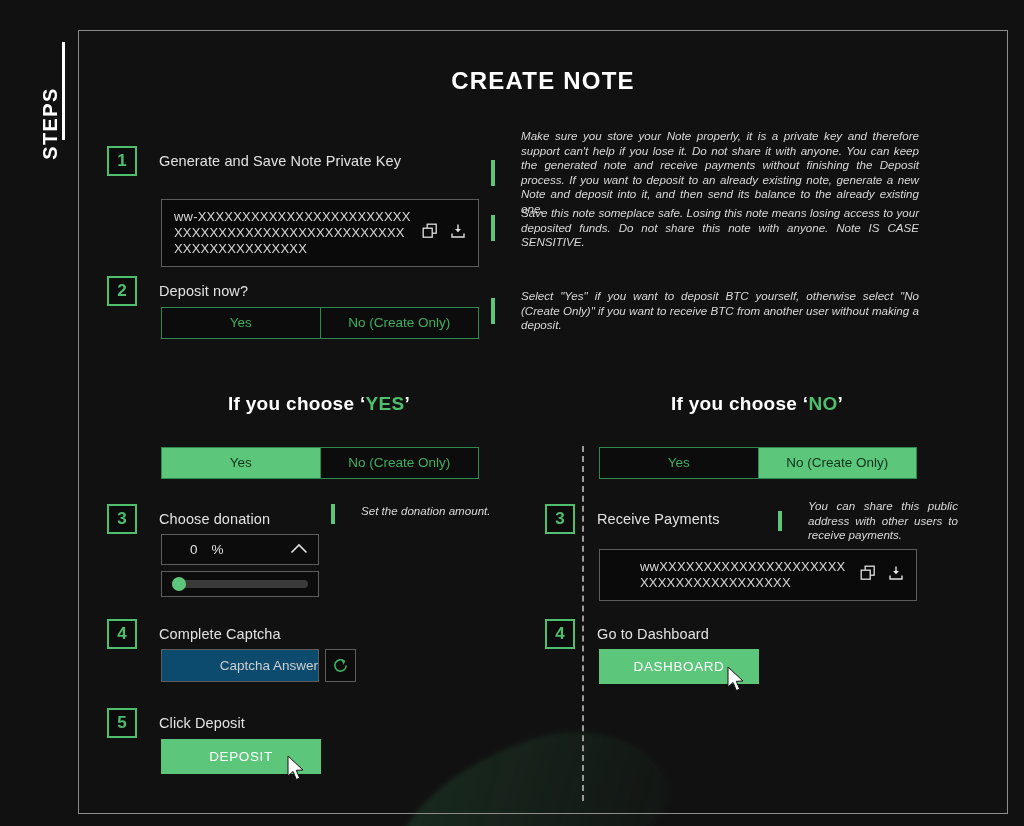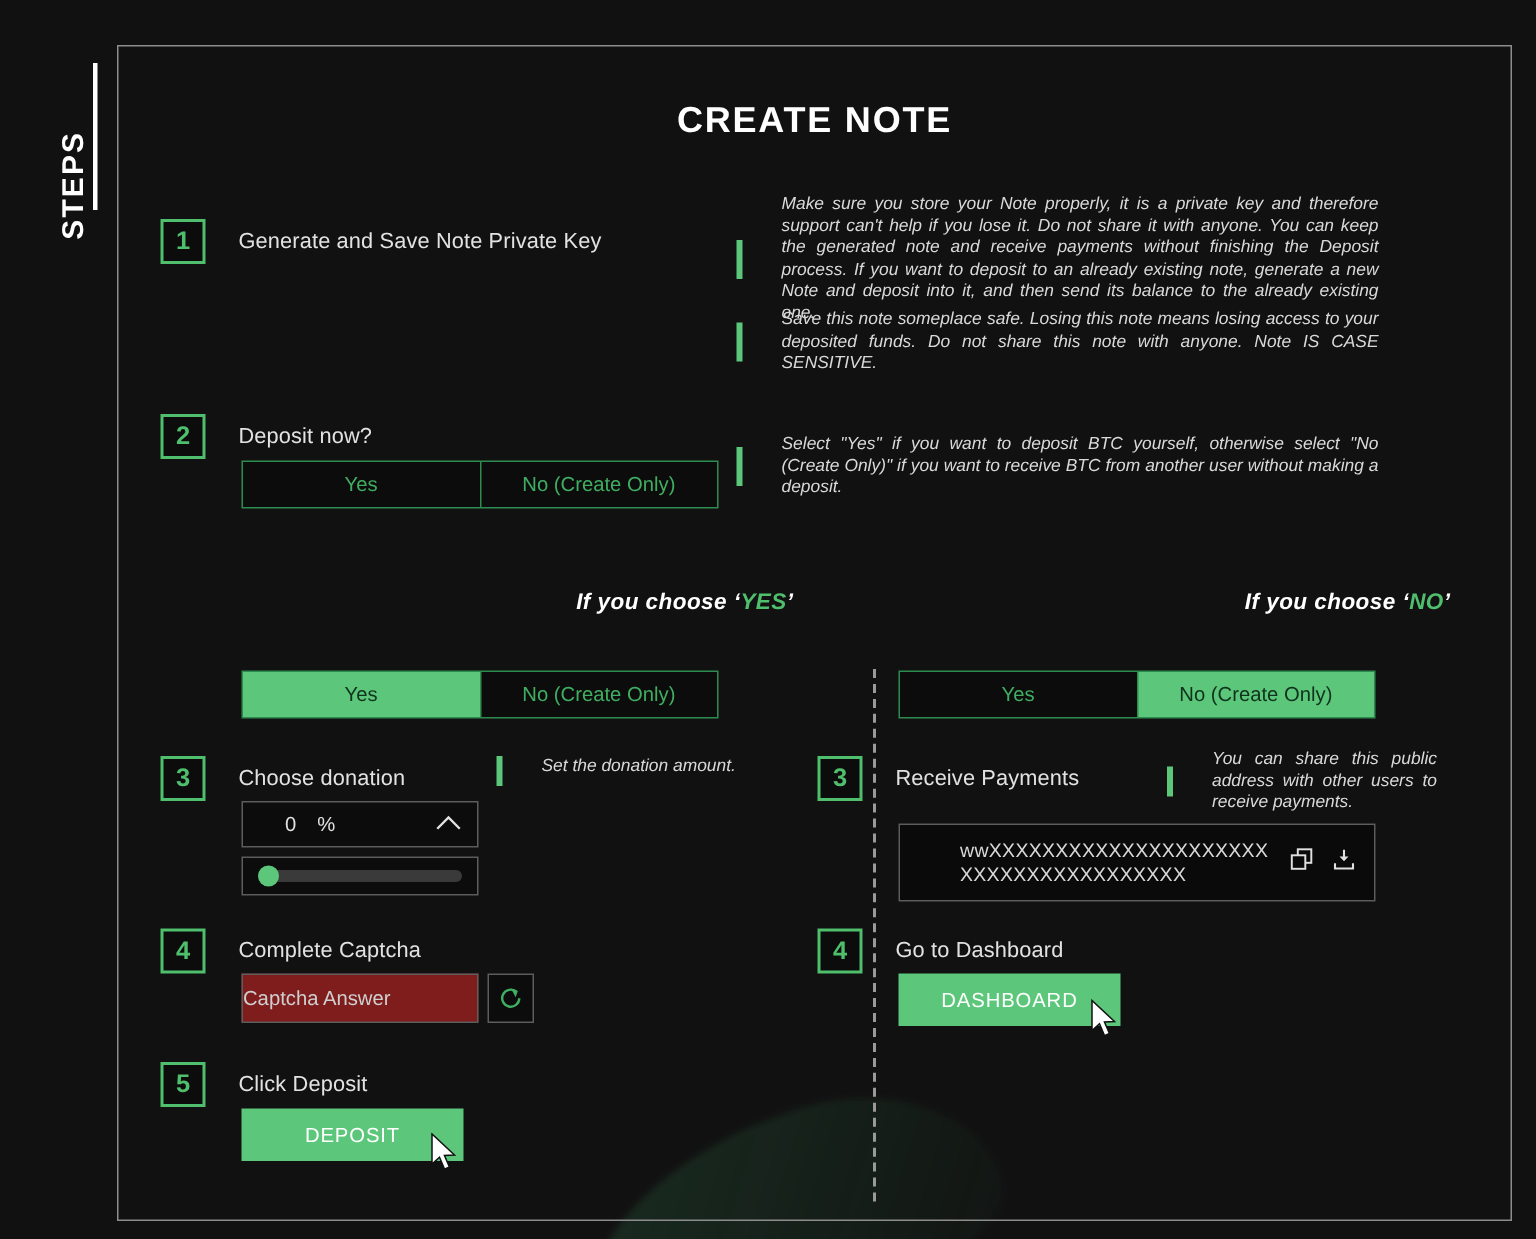--- a/index.html
+++ b/index.html
@@ -163,24 +163,23 @@
   .note .txt {
     font-style: italic;
     font-size: 11.6px;
     line-height: 14.6px;
     color: #d9d9d9;
     text-align: justify;
   }
 
   
   .branch-title {
-    text-align: right;
-    font-style: italic;
+    text-align: center;
     font-weight: bold;
-    font-size: 15px;
+    font-size: 19px;
     color: #ffffff;
     letter-spacing: .3px;
   }
   .branch-title .hl { color: #4FBF6D; }
 
   
   .divider {
     position: absolute;
     left: 503px;
     top: 415px;
@@ -230,24 +229,24 @@
     height: 14px;
     border-radius: 50%;
     background: #5CC77A;
   }
 
   
   .captcha-row { display: flex; gap: 6px; align-items: stretch; }
   .captcha-input {
     width: 158px;
     border: 1px solid #5d5d5d;
-    background: #7f1d1d;
+    background: #0c4a6e;
     box-sizing: border-box;
     padding: 8px 0;
-    text-align: left;
+    text-align: right;
     font-size: 13.5px;
     color: #cfcfcf;
   }
   .captcha-refresh {
     width: 31px;
     border: 1px solid #5d5d5d;
     background: #0c0c0c;
     box-sizing: border-box;
     display: flex;
     align-items: center;
@@ -255,21 +254,21 @@
   }
 
   
   .cta {
     background: #5CC77A;
     color: #ffffff;
     text-align: center;
     font-size: 13.5px;
     letter-spacing: .6px;
     padding: 10px 0;
-    width: 148px;
+    width: 160px;
     box-sizing: border-box;
   }
 
   
   .cursor { position: absolute; pointer-events: none; }
 
   
   .abs { position: absolute; }
   .row { display: flex; align-items: center; gap: 22px; }
 </style>
@@ -285,20 +284,38 @@
 
 <div class="frame">
 
   <div class="page-title">CREATE NOTE</div>
 
   <div class="abs row" style="left:28px; top:115px;">
     <div class="step-num">1</div>
     <div class="step-label">Generate and Save Note Private Key</div>
   </div>
 
+  <div class="abs keybox" style="left:82px; top:168px; width:318px;">
+    <div class="keytext">ww-XXXXXXXXXXXXXXXXXXXXXXXXXXXXXXXXXXXXXXXXXXXXXXXXXXXXXXXXXXXXXXXXX</div>
+    <div class="icons">
+      <span class="icon-btn">
+        <svg width="16" height="16" viewBox="0 0 16 16" fill="none">
+          <rect x="5.2" y="1.2" width="9" height="9" stroke="#e0e0e0" stroke-width="1.3"></rect>
+          <rect x="1.2" y="5.2" width="9" height="9" fill="#0a0a0a" stroke="#e0e0e0" stroke-width="1.3"></rect>
+        </svg>
+      </span>
+      <span class="icon-btn">
+        <svg width="16" height="16" viewBox="0 0 16 16" fill="none">
+          <path d="M8 1.5 V8.2" stroke="#e0e0e0" stroke-width="1.4"></path>
+          <path d="M5 6 L8 9.2 L11 6 Z" fill="#e0e0e0"></path>
+          <path d="M2 10.5 V14 H14 V10.5" stroke="#e0e0e0" stroke-width="1.4"></path>
+        </svg>
+      </span>
+    </div>
+  </div>
 
   <div class="abs note" style="left:412px; top:98px; width:428px;">
     <div class="bar" style="height:26px;"></div>
     <div class="txt">Make sure you store your Note properly, it is a private key and therefore support can't help if you lose it. Do not share it with anyone. You can keep the generated note and receive payments without finishing the Deposit process. If you want to deposit to an already existing note, generate a new Note and deposit into it, and then send its balance to the already existing one.</div>
   </div>
 
   <div class="abs note" style="left:412px; top:175px; width:428px;">
     <div class="bar" style="height:26px;"></div>
     <div class="txt">Save this note someplace safe. Losing this note means losing access to your deposited funds. Do not share this note with anyone. Note IS CASE SENSITIVE.</div>
   </div>

